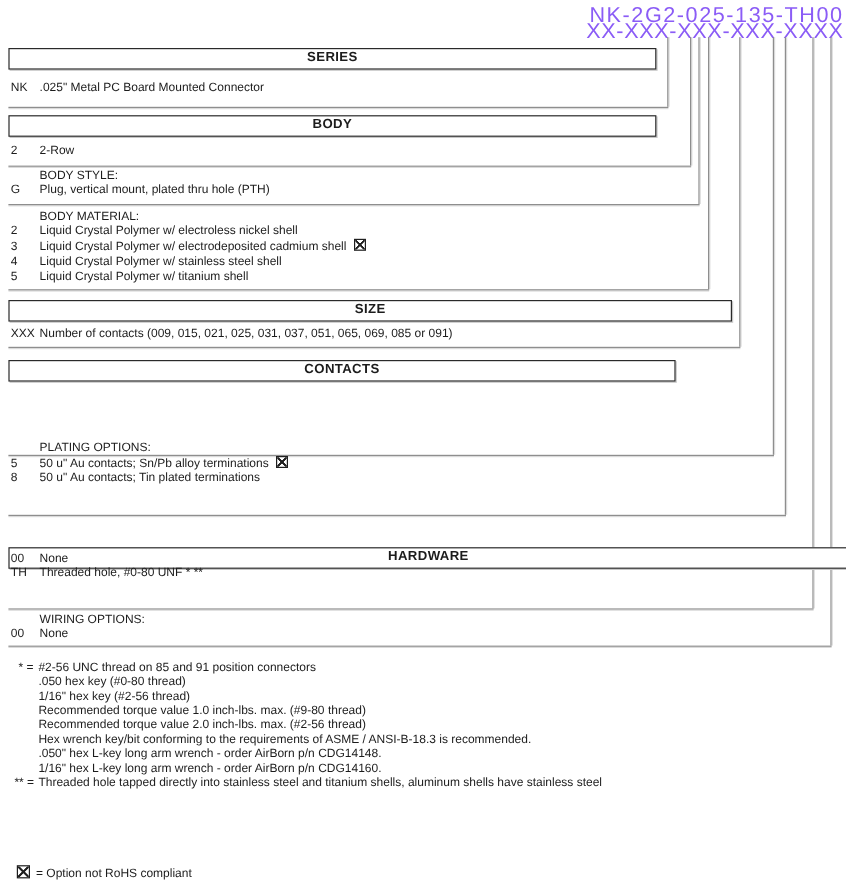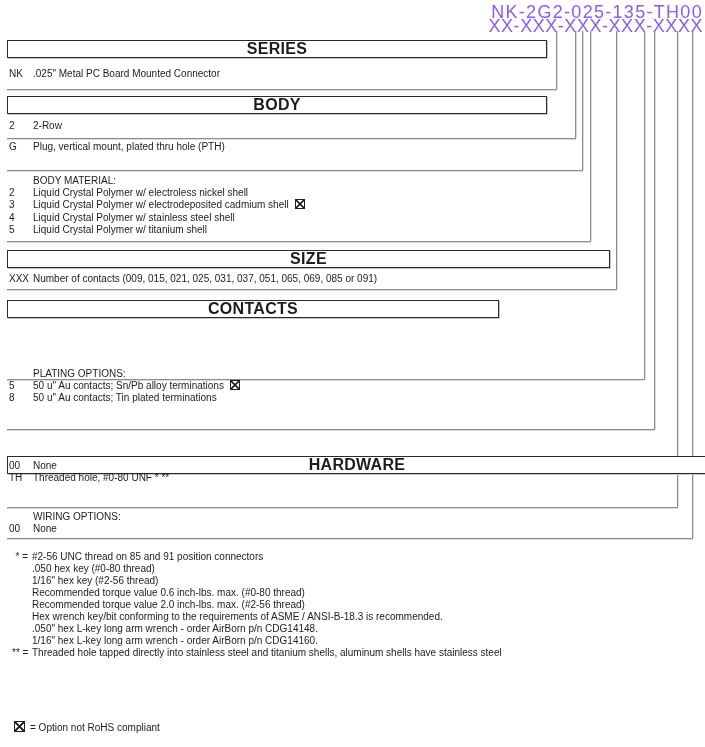--- a/index.html
+++ b/index.html
@@ -8,21 +8,21 @@
   
   .pn{position:absolute;right:2px;font-size:18px;white-space:nowrap;color:#8b5cf6;}
   #pn1{top:2px;letter-spacing:1.3px;}
   #pn2{top:16px;letter-spacing:0.55px;}
   
   .vline{position:absolute;top:31px;width:0;border-left:1px solid #8e8e8e;box-shadow:1px 0 0 #dadada;}
   .hline{position:absolute;left:7px;height:0;border-top:1px solid #8e8e8e;box-shadow:0 1px 0 #dadada;}
   
   .secbox{position:absolute;left:7px;height:18px;box-sizing:border-box;border:1.5px solid #2a2a2a;
           background:#fff;box-shadow:1px 1px 0 #c6c6c6;text-align:center;}
-  .sectitle{font-size:16px;font-weight:bold;line-height:15px;letter-spacing:0.3px;display:inline-block;}
+  .sectitle{font-size:11px;font-weight:bold;line-height:15px;letter-spacing:0.3px;display:inline-block;}
   
   .group{position:absolute;left:0;width:698px;}
   .ghead{margin-left:33px;line-height:12.2px;white-space:nowrap;}
   .row{padding-left:9px;line-height:12.2px;white-space:nowrap;}
   .code{display:inline-block;width:24px;}
   
   .rohs-icon{display:inline-block;width:8px;height:8px;border:1px solid #1f1f1f;margin-left:6px;vertical-align:-1px;
      background-image:linear-gradient(45deg,transparent 41%,#1f1f1f 45%,#1f1f1f 55%,transparent 59%),
                       linear-gradient(135deg,transparent 41%,#1f1f1f 45%,#1f1f1f 55%,transparent 59%);}
   
@@ -64,39 +64,40 @@
 
   <div class="secbox" style="top:40px;width:540px">
     <span class="sectitle">SERIES</span>
   </div>
   <div class="secbox" style="top:96px;width:540px">
     <span class="sectitle">BODY</span>
   </div>
   <div class="secbox" style="top:250px;width:603px">
     <span class="sectitle">SIZE</span>
   </div>
-  <div class="secbox" style="top:300px;width:492px">
+  <div class="secbox" style="top:300px;width:556px">
     <span class="sectitle">CONTACTS</span>
   </div>
   <div class="secbox" style="top:456px;width:700px">
     <span class="sectitle">HARDWARE</span>
   </div>
 
   <div class="group" style="top:68px">
     <div class="rows">
         <div class="row"><span class="code">NK</span><span>.025" Metal PC Board Mounted Connector</span></div>
       </div>
   </div>
 
   <div class="group" style="top:120px">
     <div class="rows">
         <div class="row"><span class="code">2</span><span>2-Row</span></div>
       </div>
   </div>
   <div class="group" style="top:141px">
+    <div class="ghead">BODY STYLE:</div>
     <div class="rows">
         <div class="row"><span class="code">G</span><span>Plug, vertical mount, plated thru hole (PTH)</span></div>
       </div>
   </div>
   <div class="group" style="top:175px">
     <div class="ghead">BODY MATERIAL:</div>
     <div class="rows">
         <div class="row"><span class="code">2</span><span>Liquid Crystal Polymer w/ electroless nickel shell</span></div>
         <div class="row"><span class="code">3</span><span>Liquid Crystal Polymer w/ electrodeposited cadmium shell</span><span class="rohs-icon"></span></div>
         <div class="row"><span class="code">4</span><span>Liquid Crystal Polymer w/ stainless steel shell</span></div>
@@ -131,21 +132,21 @@
       </div>
   </div>
 
   <div class="footnotes">
     <div class="fn">
       <span class="fn-marker">* =</span>
       <div class="fn-lines">
           <div class="fn-line">#2-56 UNC thread on 85 and 91 position connectors</div>
           <div class="fn-line">.050 hex key (#0-80 thread)</div>
           <div class="fn-line">1/16" hex key (#2-56 thread)</div>
-          <div class="fn-line">Recommended torque value 0.6 inch-lbs. max. (#0-80 thread)</div>
+          <div class="fn-line">Recommended torque value 1.0 inch-lbs. max. (#9-80 thread)</div>
           <div class="fn-line">Recommended torque value 2.0 inch-lbs. max. (#2-56 thread)</div>
           <div class="fn-line">Hex wrench key/bit conforming to the requirements of ASME / ANSI-B-18.3 is recommended.</div>
           <div class="fn-line">.050" hex L-key long arm wrench - order AirBorn p/n CDG14148.</div>
           <div class="fn-line">1/16" hex L-key long arm wrench - order AirBorn p/n CDG14160.</div>
         </div>
     </div>
     <div class="fn">
       <span class="fn-marker">** =</span>
       <div class="fn-lines">
           <div class="fn-line">Threaded hole tapped directly into stainless steel and titanium shells, aluminum shells have stainless steel</div>

